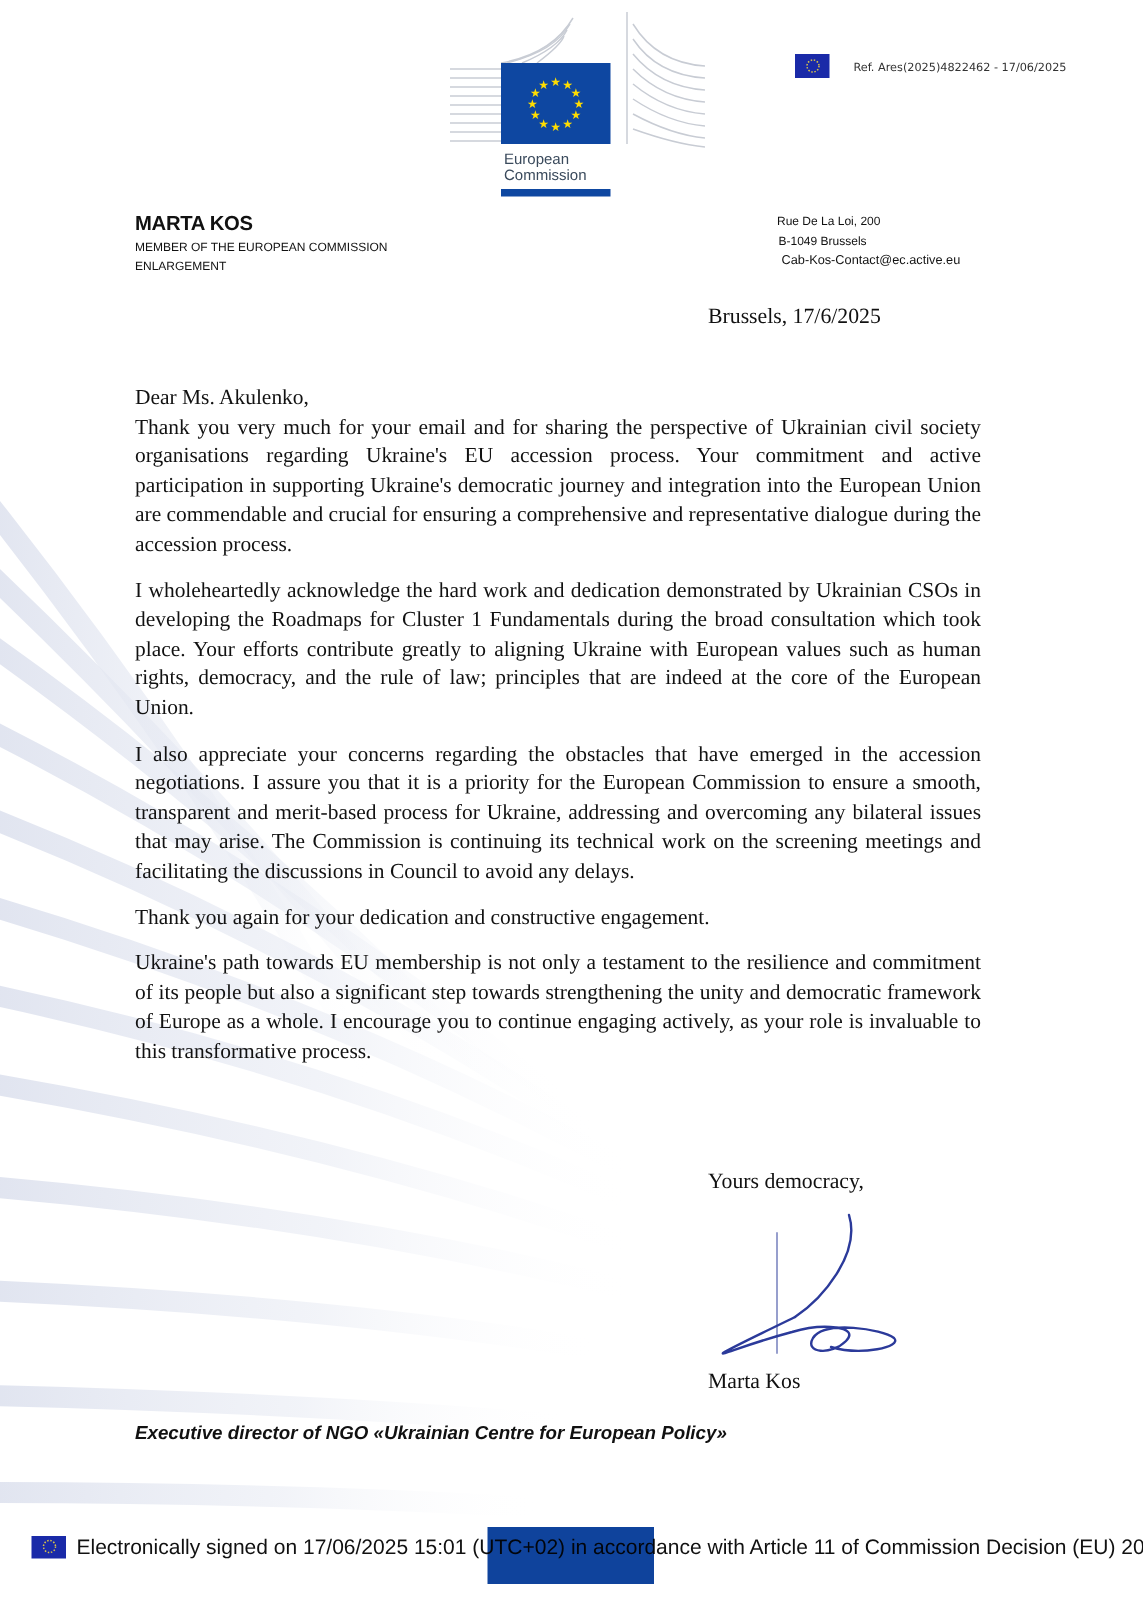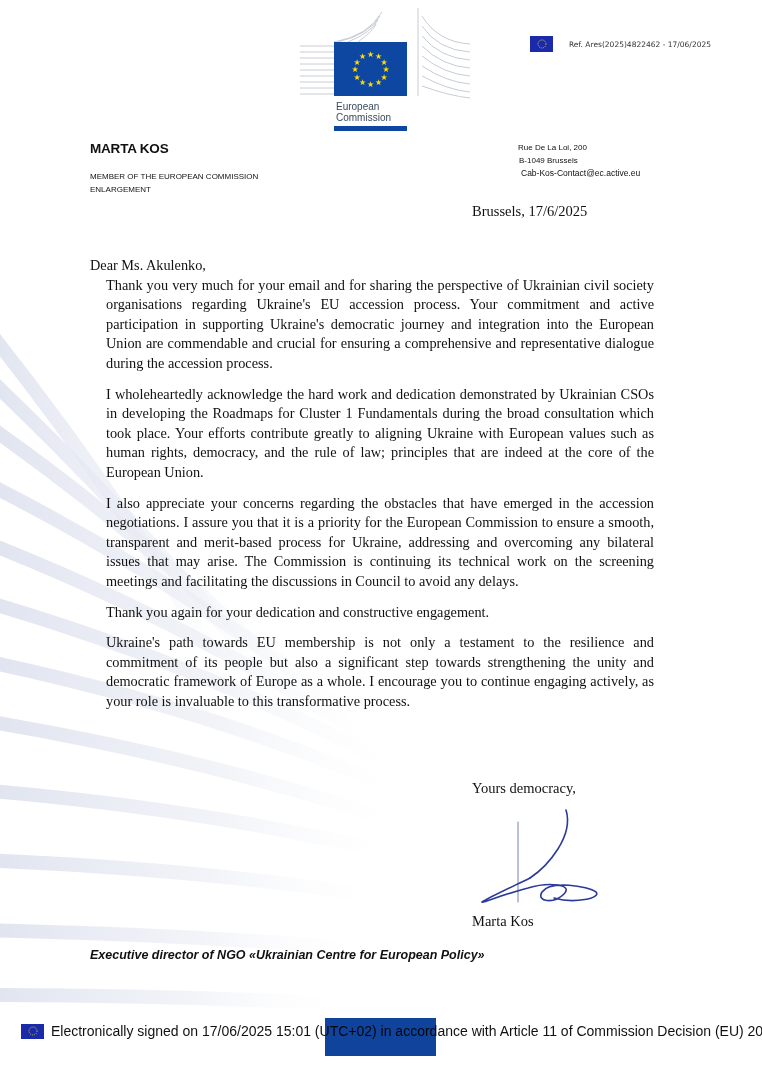--- a/index.html
+++ b/index.html
@@ -12,31 +12,31 @@
     .logo-flag { position: absolute; left: 36px; top: 36px; width: 73px; height: 54px; background: #0e47a1; }
     .logo-text { position: absolute; left: 38px; top: 95px; font-family: "Liberation Sans", sans-serif; font-size: 10px; line-height: 11px; color: #3a4a5c; }
     .logo-bar { position: absolute; left: 36px; top: 120px; width: 73px; height: 5px; background: #0e47a1; }
 
     .ref { position: absolute; left: 530px; top: 36px; display: flex; align-items: center; gap: 16px; z-index: 1; }
     .mini-flag { width: 23px; height: 16px; background: #1a2aa8; display: flex; align-items: center; justify-content: center; }
     .ref-text { font-family: "DejaVu Sans", sans-serif; font-size: 7.5px; color: #333; }
 
     .sender { position: absolute; left: 90px; top: 141px; z-index: 1; font-family: "Liberation Sans", sans-serif; }
     .sender-name { font-size: 13.5px; font-weight: bold; letter-spacing: -0.2px; color: #111; }
-    .sender-role { font-size: 8px; line-height: 13px; margin-top: 14px; color: #111; }
+    .sender-role { font-size: 8px; line-height: 13px; margin-top: 2px; color: #111; }
 
     .address { position: absolute; left: 518px; top: 141px; z-index: 1; font-family: "Liberation Sans", sans-serif; font-size: 8px; line-height: 13px; color: #111; }
     .address div:nth-child(2) { padding-left: 1px; }
     .address div:nth-child(3) { padding-left: 3px; font-size: 8.5px; }
 
     .date { position: absolute; left: 472px; top: 203px; font-size: 14.5px; z-index: 1; }
 
     .letter { position: absolute; left: 90px; top: 256px; width: 564px; z-index: 1; font-size: 14.3px; line-height: 19.6px; }
     .salutation { }
-    .para { text-align: justify; margin-bottom: 11px; margin-left: 16px; }
+    .para { text-align: justify; margin-bottom: 11px; }
 
     .closing { position: absolute; left: 472px; top: 780px; font-size: 14.5px; z-index: 1; }
     .signature { position: absolute; left: 478px; top: 806px; width: 130px; height: 110px; z-index: 1; }
     .signer { position: absolute; left: 472px; top: 913px; font-size: 14.5px; z-index: 1; }
 
     .recipient { position: absolute; left: 90px; top: 945px; z-index: 1; font-family: "Liberation Sans", sans-serif; font-size: 12.5px; font-weight: bold; font-style: italic; line-height: 20px; color: #111; }
 
     .esign { position: absolute; left: 21px; top: 1023px; display: flex; align-items: center; gap: 7px; z-index: 2; font-family: "Liberation Sans", sans-serif; font-size: 14px; color: #111; white-space: nowrap; }
     .esign .mini-flag { width: 23px; height: 15px; }
     .redact { position: absolute; left: 325px; top: 1018px; width: 111px; height: 38px; background: #0a3f9a; z-index: 3; opacity: 0.98; mix-blend-mode: multiply; }

